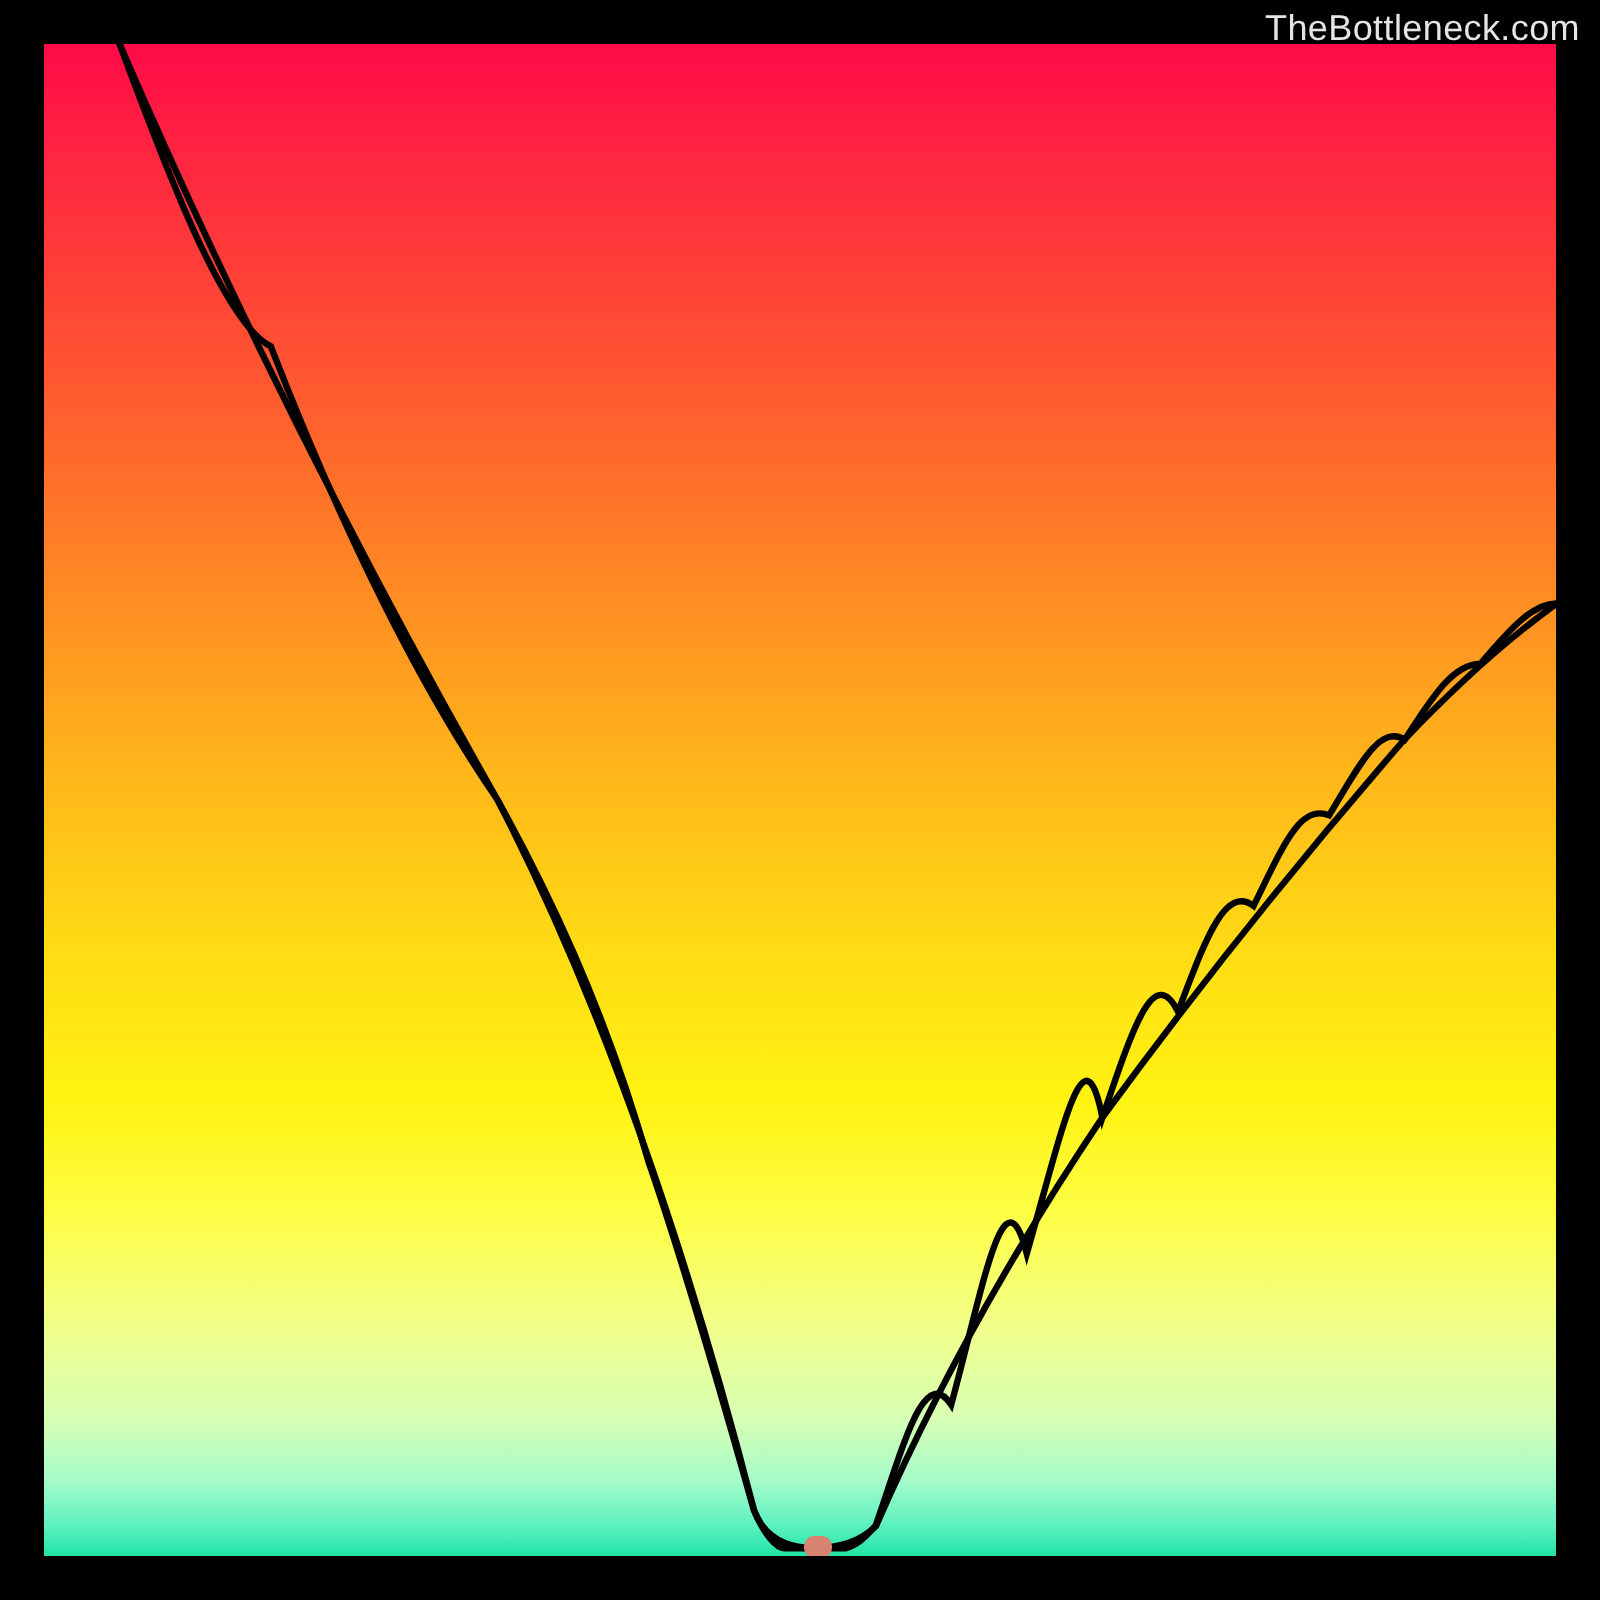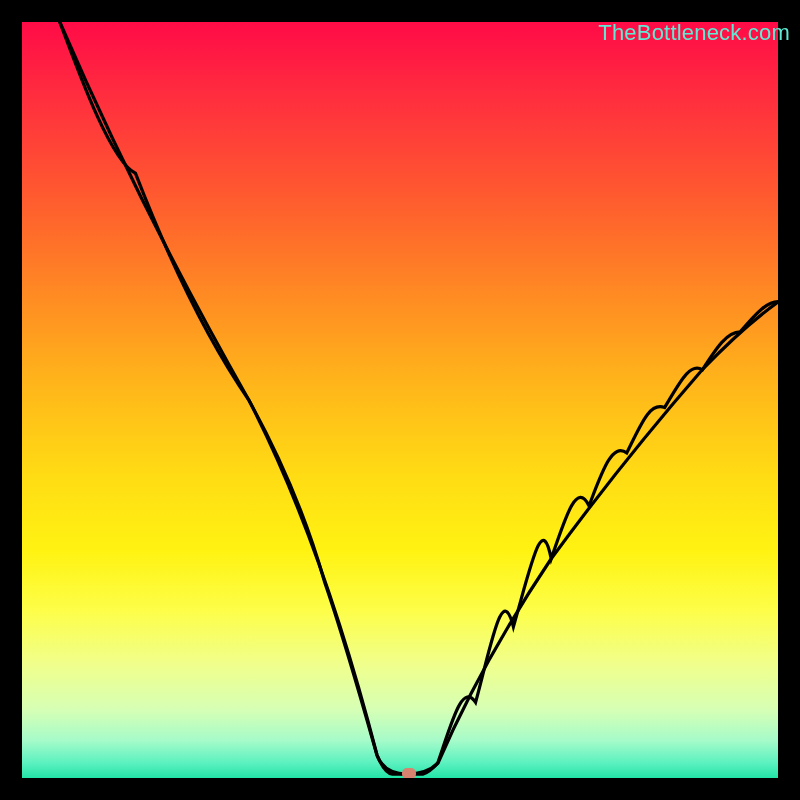--- a/index.html
+++ b/index.html
@@ -12,24 +12,24 @@
     font-family: Arial, Helvetica, sans-serif;
   }
   .frame {
     position: relative;
     width: 800px;
     height: 800px;
     background: #000;
   }
   .watermark {
     position: absolute;
-    top: 20px;
+    top: 4px;
     right: 10px;
-    color: #5eead4;
-    font-size: 22px;
+    color: #e5e5e5;
+    font-size: 18px;
     font-weight: 500;
     letter-spacing: 0.2px;
     z-index: 10;
   }
   .plot-area {
     position: absolute;
     left: 22px;
     top: 22px;
     width: 756px;
     height: 756px;

